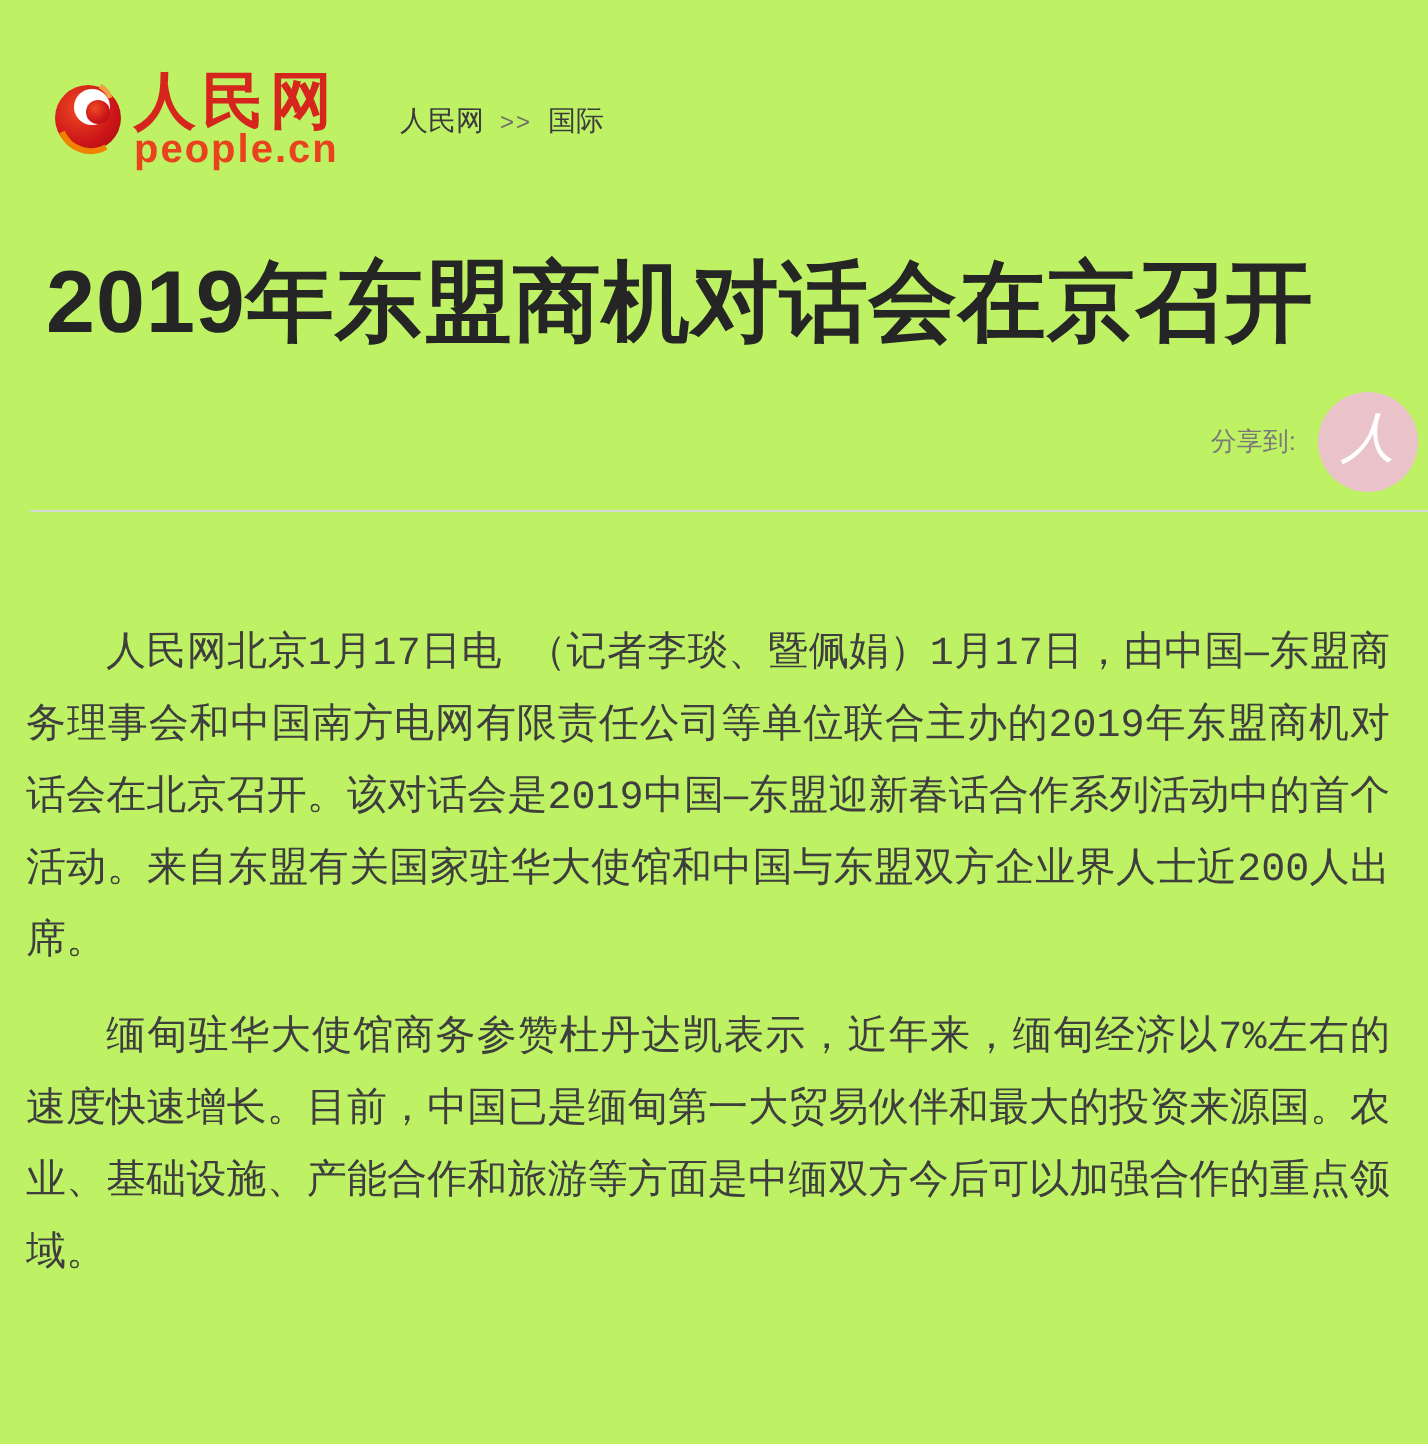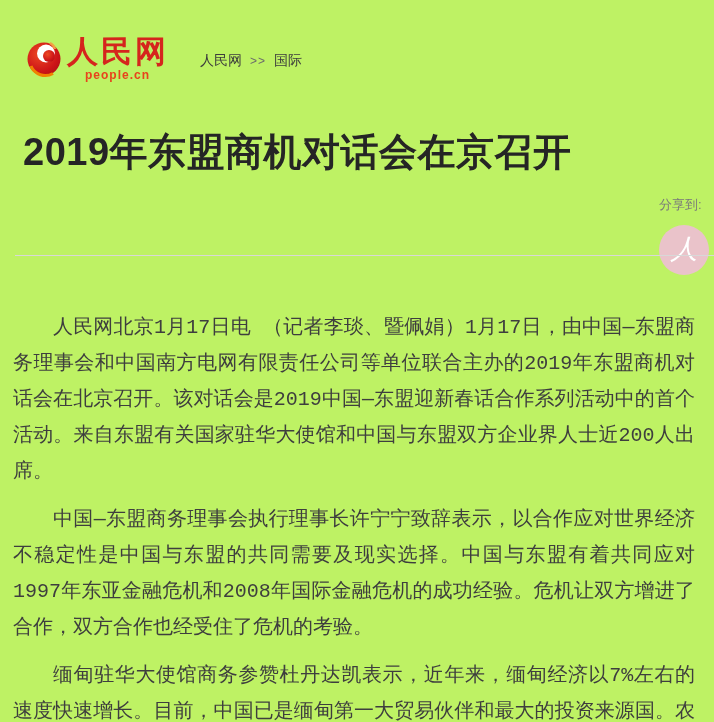--- a/index.html
+++ b/index.html
@@ -20,50 +20,50 @@
     cursor: pointer;
   }
   .logo-icon { width: 38px; height: 44px; margin-top: 2px; }
   .brand-col { display: flex; flex-direction: column; }
   .brand-name {
     font-family: "DejaVu Serif", "Liberation Serif", serif;
     font-size: 31px; font-weight: bold; color: #d5251d;
     letter-spacing: 3px; line-height: 34px;
   }
   .brand-domain {
-    font-size: 12px; font-weight: bold; color: #e8431c;
-    text-align: center; letter-spacing: 1px; line-height: 14px;
+    font-size: 20px; font-weight: bold; color: #e8431c;
+    text-align: right; letter-spacing: 1px; line-height: 14px;
     padding-right: 1px;
   }
 
   
   .breadcrumb {
     position: absolute; left: 200px; top: 52px;
     font-size: 14px; color: #3c3c3c;
     display: flex; align-items: center; gap: 8px;
   }
   .breadcrumb .crumb { cursor: pointer; }
   .breadcrumb .sep { color: #6b6b6b; font-size: 12px; letter-spacing: 1px; }
 
   
   .article-title {
     position: absolute; left: 23px; top: 129px; width: 668px;
-    font-size: 38px; line-height: 46px; font-weight: bold; color: #252525;
+    font-size: 44px; line-height: 46px; font-weight: bold; color: #252525;
     letter-spacing: 0.5px;
   }
 
   
   .meta-date {
     position: absolute; left: 23px; top: 206px;
     font-size: 15px; color: #5a5a5a; letter-spacing: 0.3px;
   }
   .meta-date .src-label { margin-left: 10px; }
   .share-area {
     position: absolute; right: 5px; top: 196px;
-    display: flex; align-items: flex-start; gap: 11px; flex-direction: column;
+    display: flex; align-items: center; gap: 11px;
   }
   .share-label { font-size: 13px; color: #7a7a7a; }
   .share-circle {
     width: 50px; height: 50px; border-radius: 50%;
     background: #eac3ca; color: #ffffff;
     display: flex; align-items: center; justify-content: center;
     font-family: "DejaVu Serif", "Liberation Serif", serif;
     font-style: italic; font-size: 27px; line-height: 1;
     cursor: pointer; user-select: none;
     padding-bottom: 3px;
@@ -122,17 +122,16 @@
 
   <div class="share-area">
     <span class="share-label">分享到:</span>
     <span class="share-circle">人</span>
   </div>
 
   <div class="divider"></div>
 
   <div class="article-body">
     <p>人民网北京1月17日电 （记者李琰、暨佩娟）1月17日，由中国—东盟商务理事会和中国南方电网有限责任公司等单位联合主办的2019年东盟商机对话会在北京召开。该对话会是2019中国—东盟迎新春话合作系列活动中的首个活动。来自东盟有关国家驻华大使馆和中国与东盟双方企业界人士近200人出席。</p>
-    <p>中国—东盟商务理事会执行理事长许宁宁致辞表示，以合作应对世界经济不稳定性是中国与东盟的共同需要及现实选择。中国与东盟有着共同应对1997年东亚金融危机和2008年国际金融危机的成功经验。危机让双方增进了合作，双方合作也经受住了危机的考验。</p>
     <p>缅甸驻华大使馆商务参赞杜丹达凯表示，近年来，缅甸经济以7%左右的速度快速增长。目前，中国已是缅甸第一大贸易伙伴和最大的投资来源国。农业、基础设施、产能合作和旅游等方面是中缅双方今后可以加强合作的重点领域。</p>
   </div>
 
 </div>
 
 </body></html>

